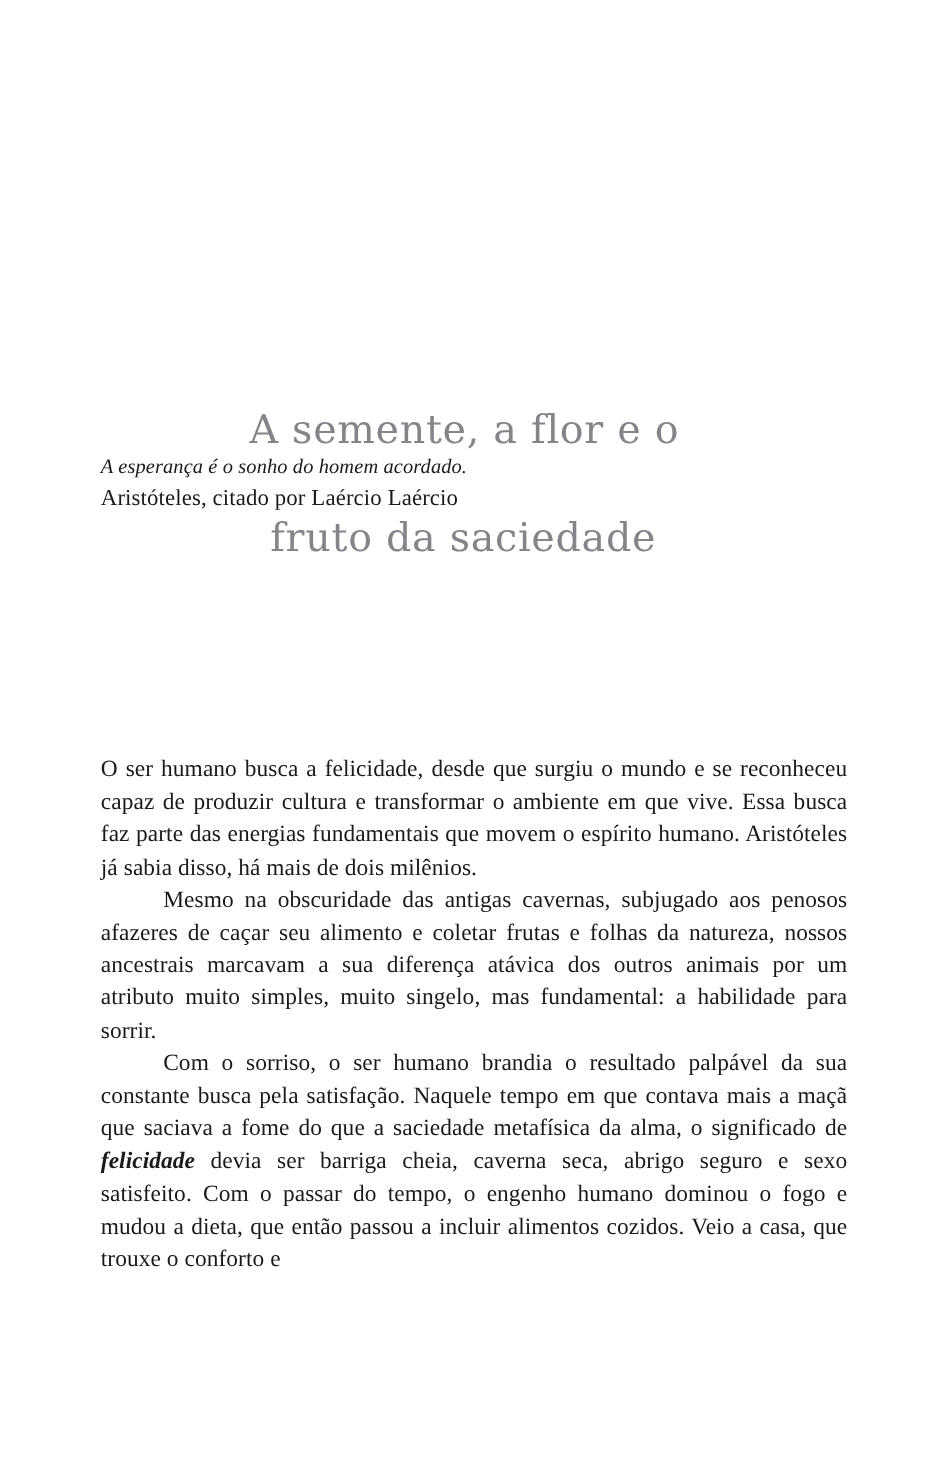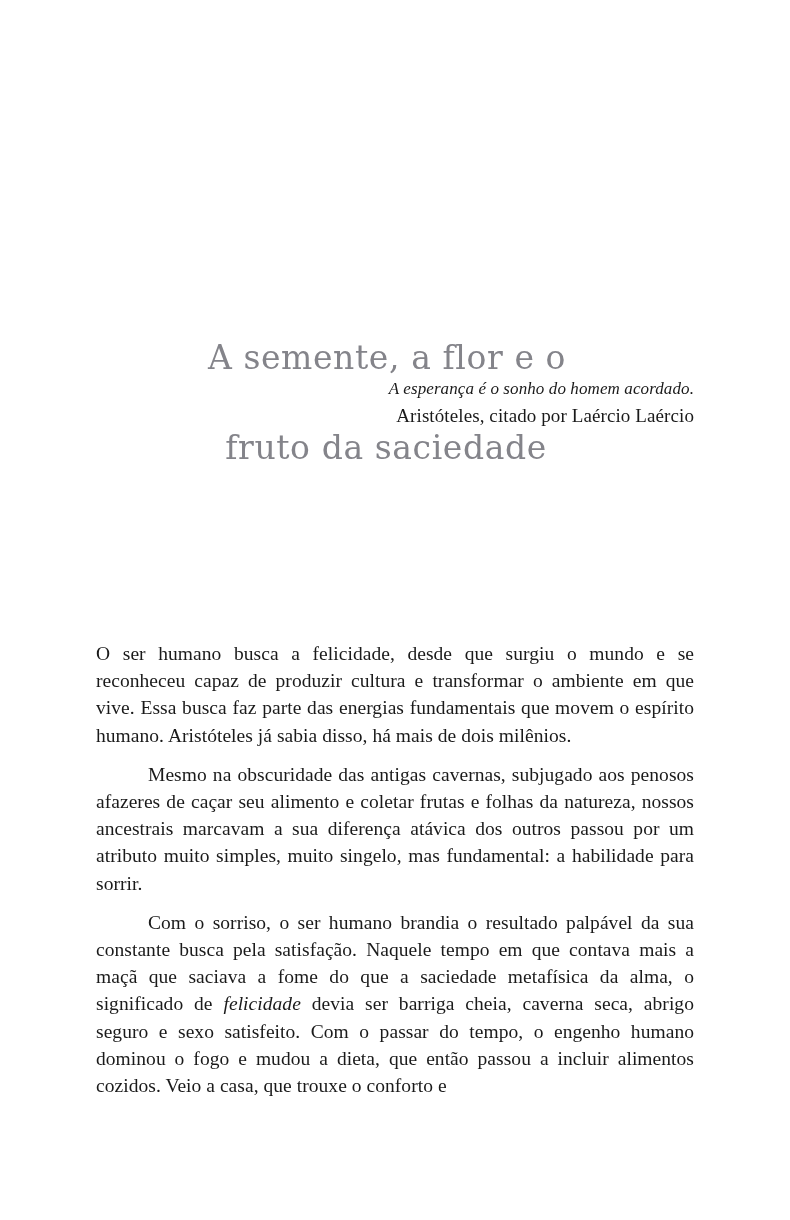--- a/index.html
+++ b/index.html
@@ -44,21 +44,21 @@
   .chapter-title .title-line-2 {
     margin-left: -8px;
   }
 
   
   .epigraph {
     position: absolute;
     left: 84px;
     top: 376px;
     width: 610px;
-    text-align: right;
+    text-align: left;
     color: #1a1a1a;
   }
 
   .epigraph-quote {
     display: block;
     font-style: italic;
     font-size: 17px;
     line-height: 26px;
     letter-spacing: 0.1px;
   }
@@ -79,30 +79,31 @@
     width: 622px;
     font-size: 19.5px;
     line-height: 27.2px;
     text-align: justify;
     text-justify: inter-word;
     letter-spacing: 0.05px;
     hyphens: none;
   }
 
   .body-text p {
-    margin: 12px;
+    margin: 0;
     text-indent: 0;
   }
 
   .body-text p.indented {
     text-indent: 52px;
   }
 
   .body-text p .em {
     font-style: italic;
+    font-weight: bold;
   }
 
   
   .body-text p.clipped {
     
   }
 </style>
 </head>
 <body>
 
@@ -115,19 +116,19 @@
 
   <div class="epigraph">
     <span class="epigraph-quote">A esperança é o sonho do homem acordado.</span>
     <span class="epigraph-source">Aristóteles, citado por Laércio Laércio</span>
   </div>
 
   <div class="body-text">
 
     <p>O ser humano busca a felicidade, desde que surgiu o mundo e se reconheceu capaz de produzir cultura e transformar o ambiente em que vive. Essa busca faz parte das energias fundamentais que movem o espírito humano. Aristóteles já sabia disso, há mais de dois milênios.</p>
 
-    <p class="indented">Mesmo na obscuridade das antigas cavernas, subjugado aos penosos afazeres de caçar seu alimento e coletar frutas e folhas da natureza, nossos ancestrais marcavam a sua diferença atávica dos outros passou por um atributo muito simples, muito singelo, mas fundamental: a habilidade para sorrir.</p>
+    <p class="indented">Mesmo na obscuridade das antigas cavernas, subjugado aos penosos afazeres de caçar seu alimento e coletar frutas e folhas da natureza, nossos ancestrais marcavam a sua diferença atávica dos outros animais por um atributo muito simples, muito singelo, mas fundamental: a habilidade para sorrir.</p>
 
     <p class="indented clipped"><span>Com o sorriso, o ser humano brandia o resultado palpável da sua constante busca pela satisfação. Naquele tempo em que contava mais a maçã que saciava a fome do que a saciedade metafísica da alma, o significado de </span><span class="em">felicidade</span><span> devia ser barriga cheia, caverna seca, abrigo seguro e sexo satisfeito. Com o passar do tempo, o engenho humano dominou o fogo e mudou a dieta, que então passou a incluir alimentos cozidos. Veio a casa, que trouxe o conforto e</span></p>
 
   </div>
 
 </div>
 
 </body></html>

